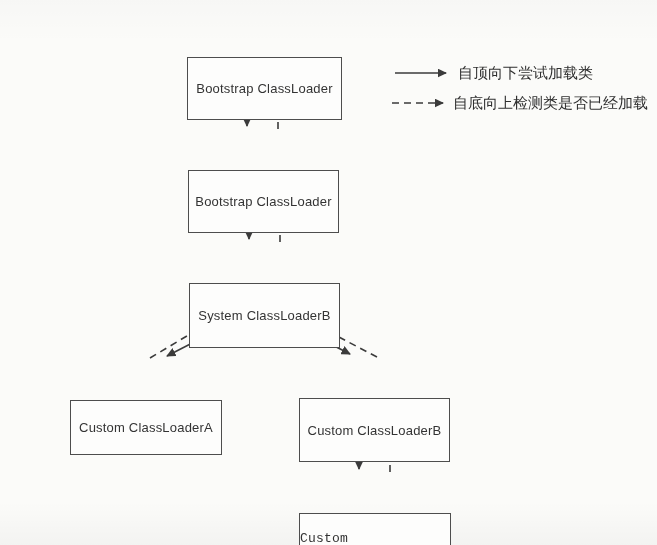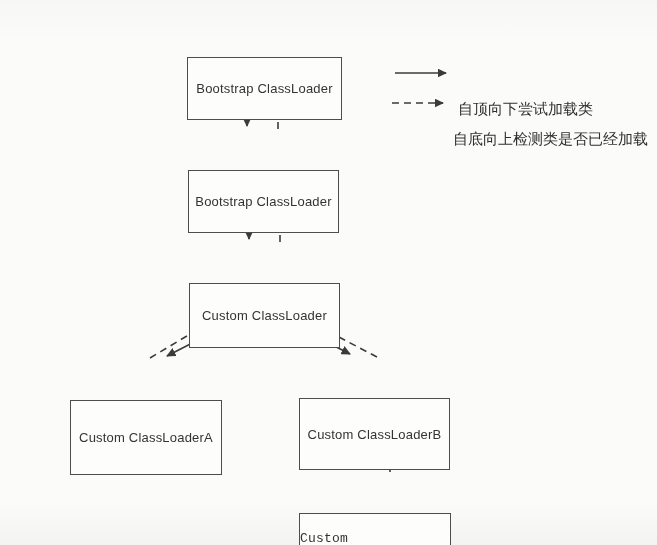--- a/index.html
+++ b/index.html
@@ -33,30 +33,29 @@
     justify-content: center;
     color: #333333;
     font-size: 13px;
     letter-spacing: 0.2px;
     box-sizing: border-box;
     margin-top: 40px;
   }
   .node-bootstrap { left: 187px; top: 17px;  width: 155px; height: 63px; }
   .node-extension { left: 188px; top: 130px; width: 151px; height: 63px; }
   .node-system    { left: 189px; top: 243px; width: 151px; height: 65px; }
-  .node-customA   { left: 70px;  top: 360px; width: 152px; height: 75px; }
-  .node-customB   { left: 299px; top: 358px; width: 151px; height: 72px; align-items: center; }
+  .node-customA   { left: 70px;  top: 360px; width: 152px; height: 55px; }
+  .node-customB   { left: 299px; top: 358px; width: 151px; height: 64px; align-items: center; }
   .node-customC   { left: 299px; top: 473px; width: 152px; height: 65px; font-family: Liberation Mono, monospace; }
   .legend-label {
     position: absolute;
     color: #2f2f2f;
     font-size: 15px;
     line-height: 18px;
     white-space: nowrap;
-    margin-top: 36px;
   }
   .legend-label-solid  { left: 458px; top: 64px; }
   .legend-label-dashed { left: 453px; top: 94px; }
 </style>
 </head>
 <body>
 
 <div class="stage">
 
   <svg class="arrow-layer" viewBox="0 0 657 545" xmlns="http://www.w3.org/2000/svg">
@@ -87,21 +86,21 @@
 
   <div class="node node-bootstrap">
     <span>Bootstrap ClassLoader</span>
   </div>
 
   <div class="node node-extension">
     <span>Bootstrap ClassLoader</span>
   </div>
 
   <div class="node node-system">
-    <span>Custom ClassLoader</span>
+    <span>System ClassLoaderB</span>
   </div>
 
   <div class="node node-customA">
     <span>Custom ClassLoaderA</span>
   </div>
 
   <div class="node node-customB">
     <span>Custom ClassLoaderB</span>
   </div>
 

